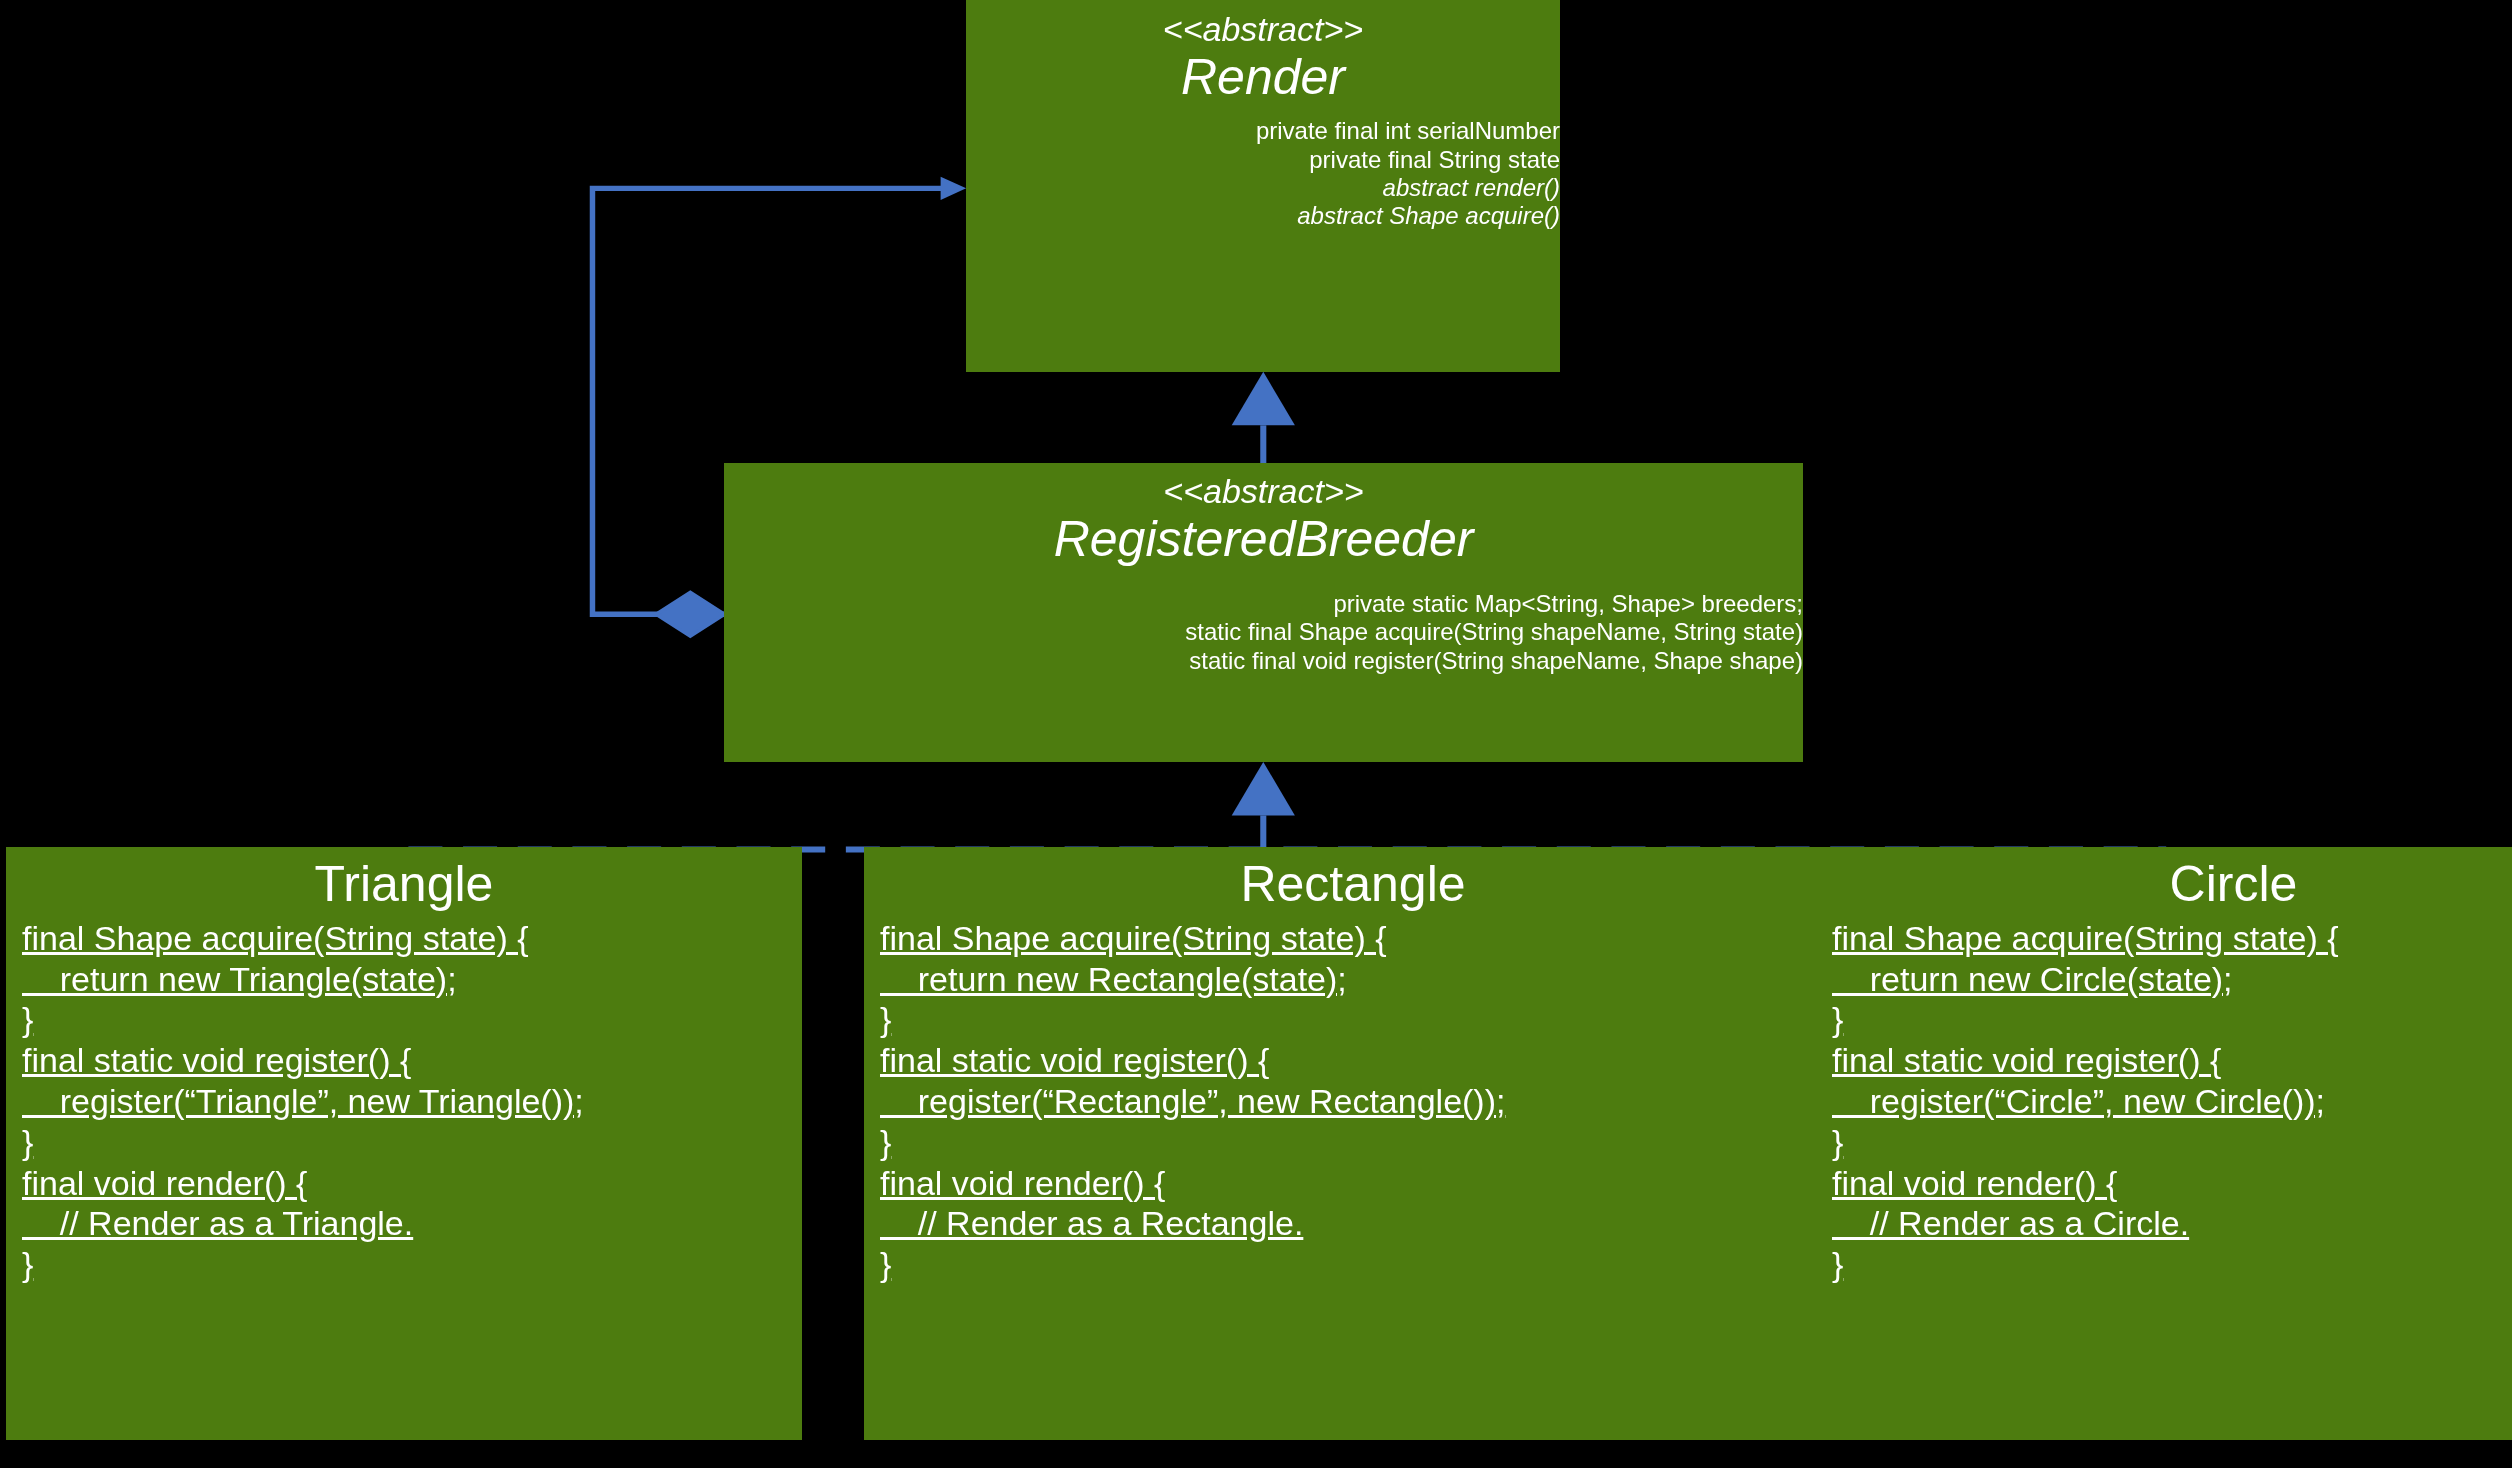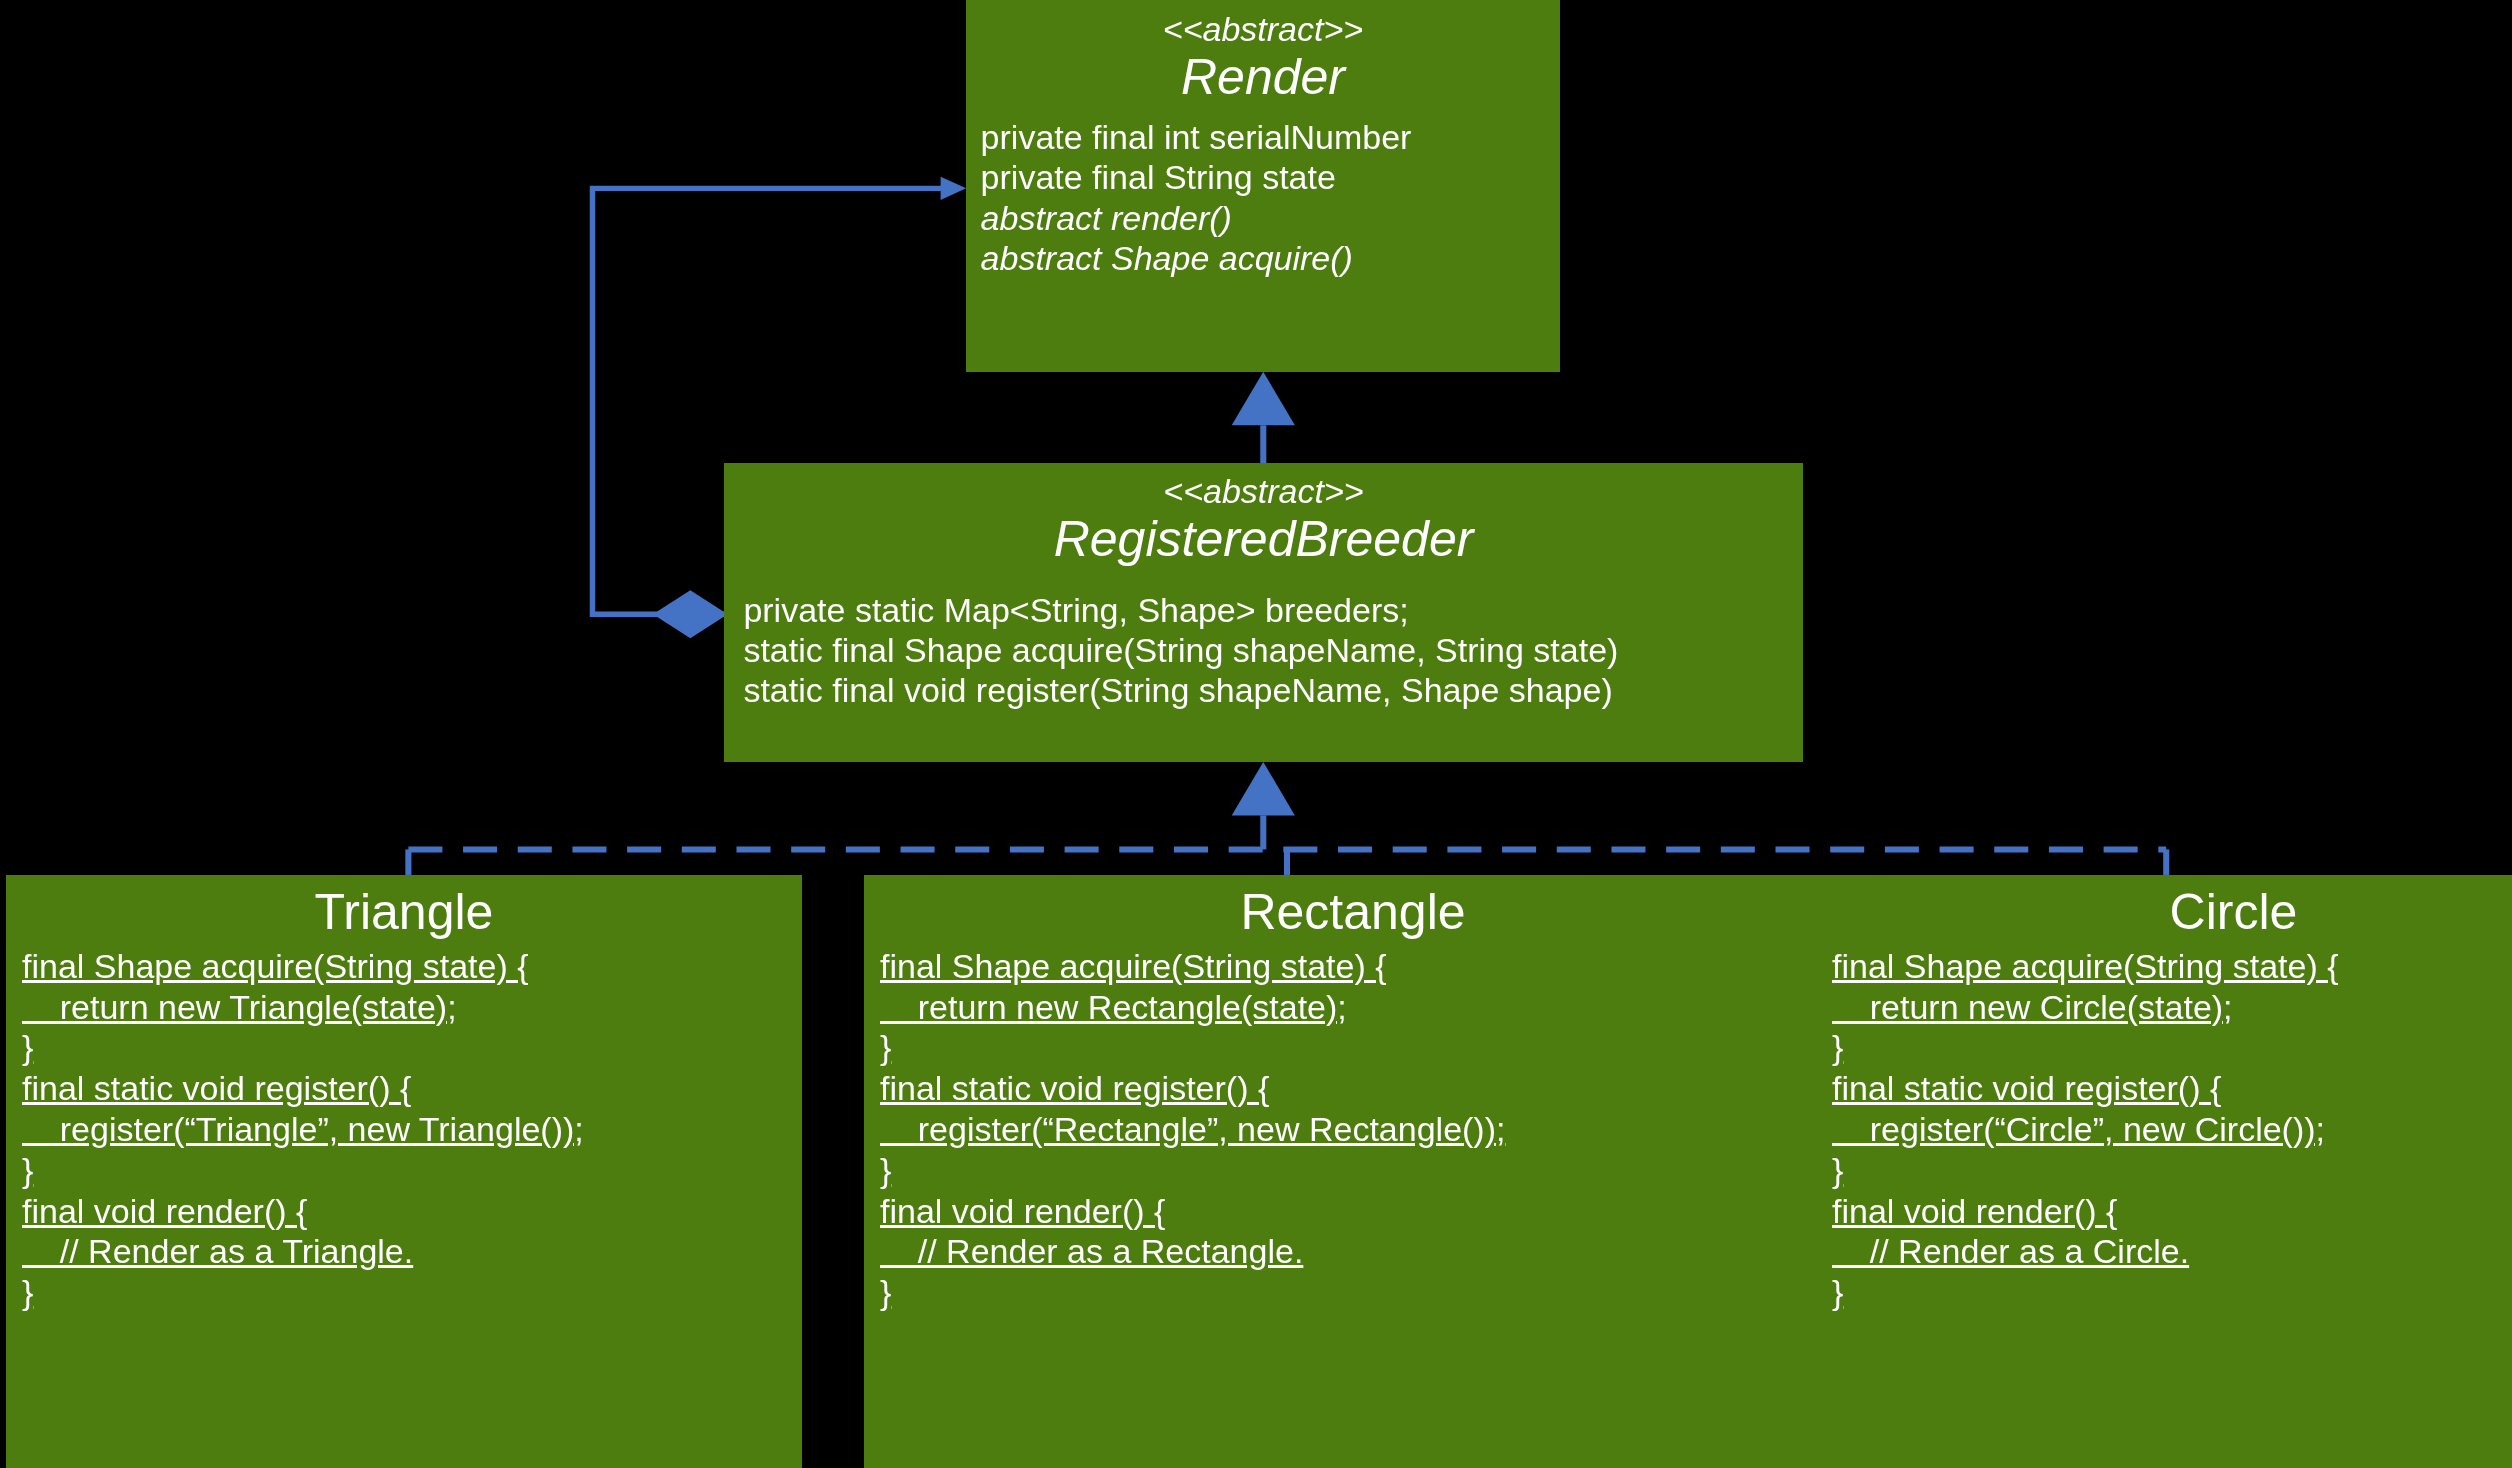--- a/index.html
+++ b/index.html
@@ -36,23 +36,24 @@
   .cls-title {
     text-align: center;
     font-size: 50px;
     line-height: 1.15;
     white-space: nowrap;
   }
   .cls-title.abstract {
     font-style: italic;
   }
   .member {
-    font-size: 34px;
+    font-size: 24px;
     line-height: 1.18;
     white-space: pre;
+    text-align: right;
   }
   .member.italic {
     font-style: italic;
   }
   .code {
     font-size: 34px;
     line-height: 1.2;
     white-space: pre;
   }
 
@@ -77,21 +78,21 @@
     height: 299px;
     padding: 8.5px 0 0 0;
   }
   #breeder-box .members {
     margin-top: 22px;
     padding-left: 19.4px;
   }
 
   
   .leaf {
-    top: 875px;
+    top: 847px;
     height: 593px;
     padding: 8.5px 0 0 0;
   }
   #triangle-box { left: 6px;   width: 796px; }
   #rectangle-box { left: 864px; width: 978px; }
   #circle-box   { left: 1816px; width: 835px; }
   .leaf .code-block {
     margin-top: 4.9px;
     padding-left: 16px;
     text-decoration: underline;

